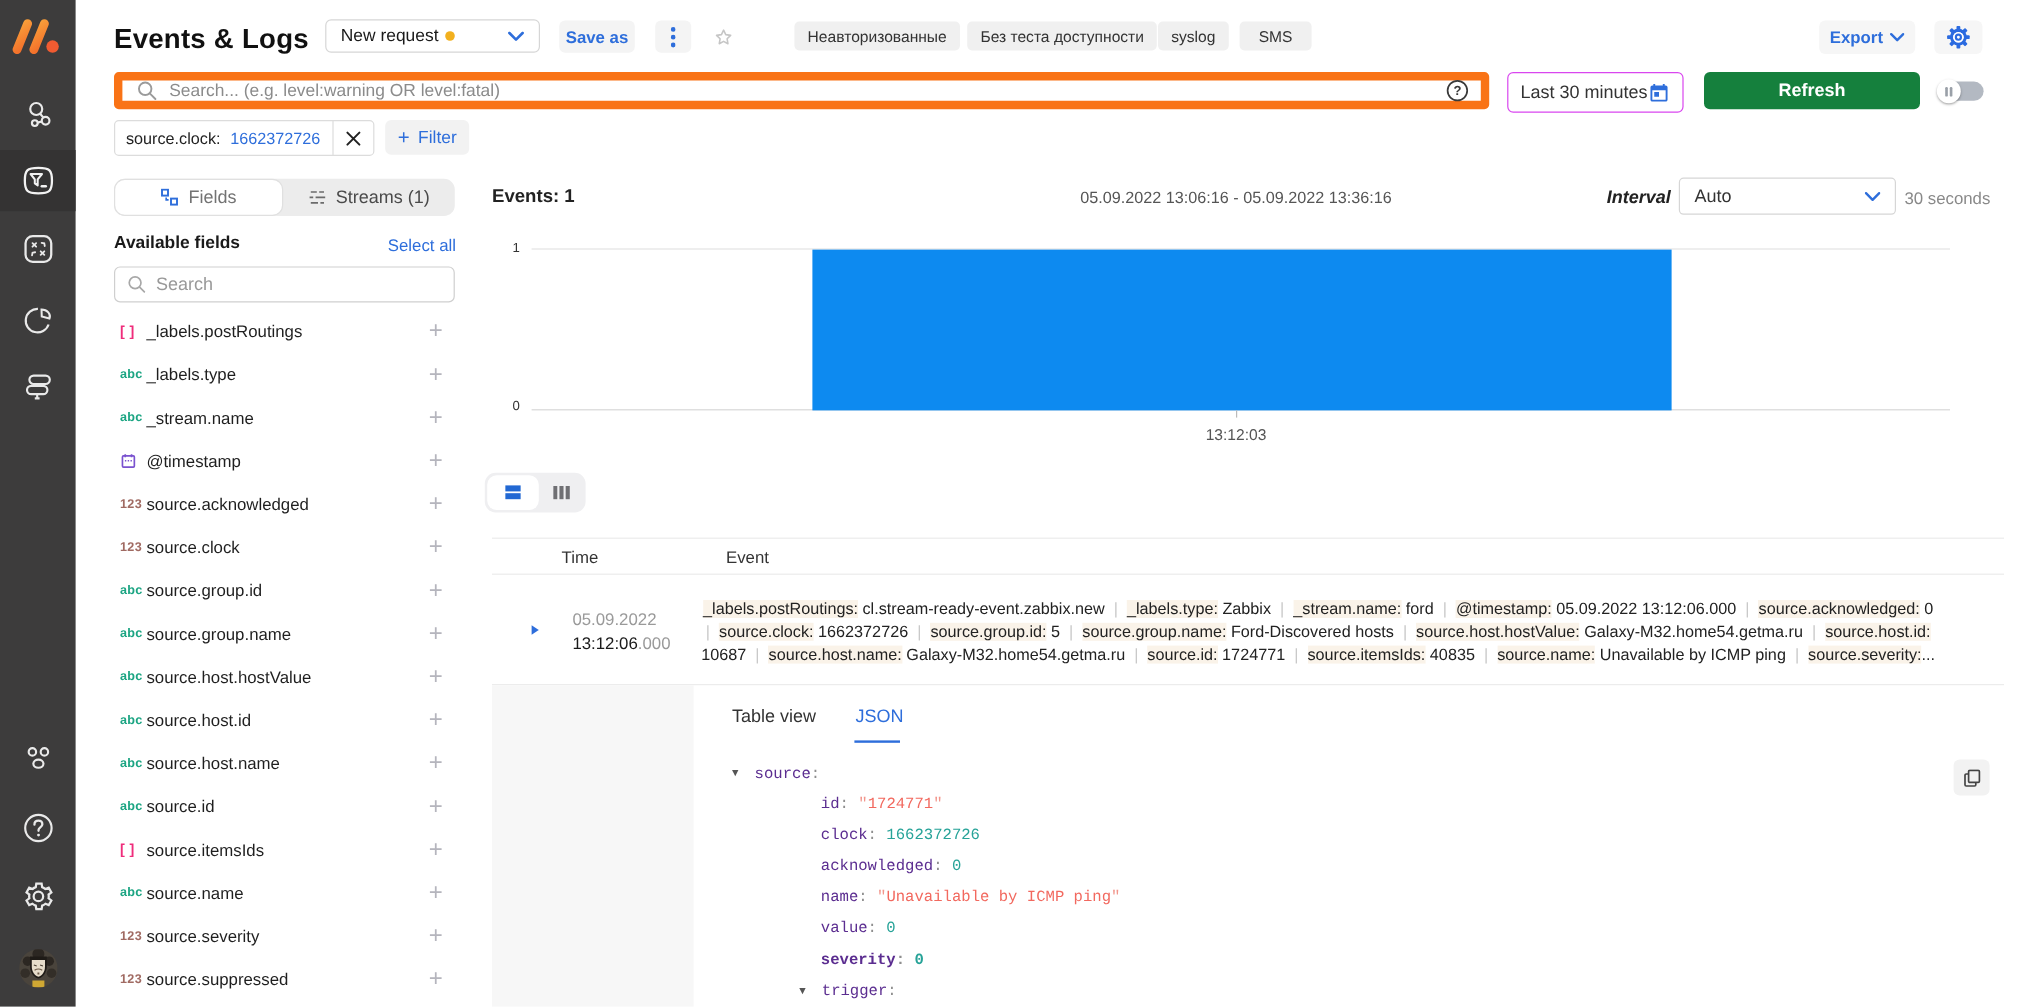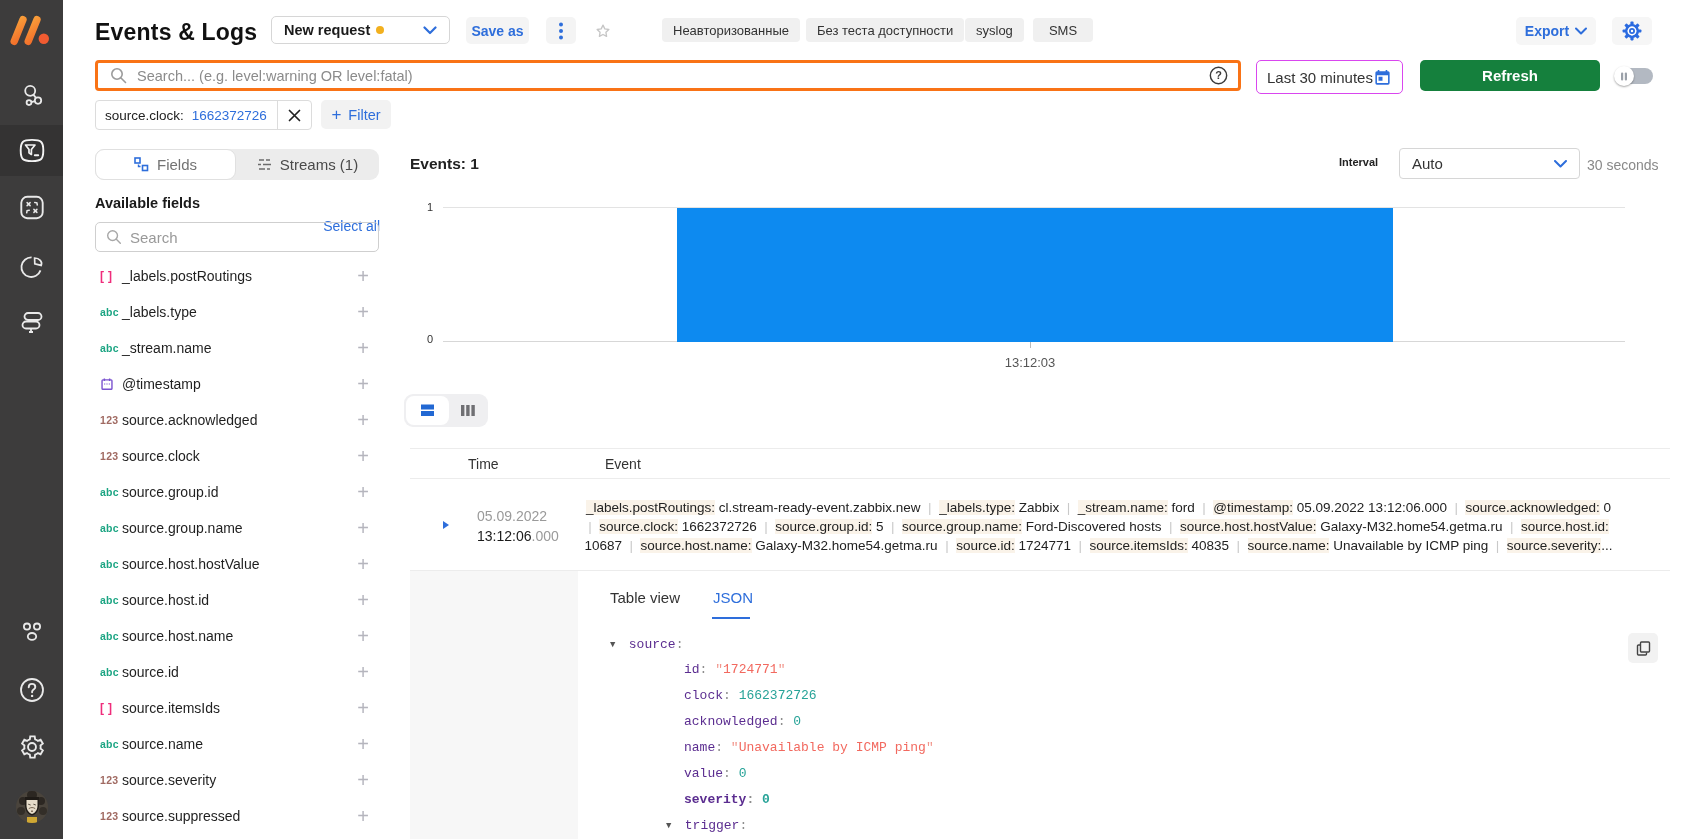--- a/index.html
+++ b/index.html
@@ -9,56 +9,56 @@
 .abs { position:absolute; }
 
 
 #sidebar { position:absolute; left:0; top:0; width:63px; height:839px; background:#3d3c3c; }
 #sidebar .active { position:absolute; left:0; top:125px; width:63px; height:51px; background:#343333; }
 .sicon { position:absolute; left:50%; transform:translateX(-50%); }
 
 
 .title { position:absolute; left:95px; top:19px; font-size:23px; font-weight:bold; color:#111; letter-spacing:0.2px; }
 .dd { position:absolute; left:271px; top:16px; width:179px; height:28px; border:1px solid #d6d6d6; border-radius:5px; background:#fff; display:flex; align-items:center; padding:0 12px; }
-.dd .txt { font-size:14.5px; color:#1a1a1a; font-weight:bold; }
+.dd .txt { font-size:14.5px; color:#1a1a1a; font-weight:normal; }
 .dd .dot { width:8px; height:8px; border-radius:50%; background:#f2b01e; margin-left:6px; }
 .btn-lite { position:absolute; background:#f4f4f4; border-radius:5px; display:flex; align-items:center; justify-content:center; color:#2e6edb; font-size:15px; font-weight:bold; }
 .tag { position:absolute; top:18px; height:24px; background:#f0f0f0; border-radius:4px; color:#333; font-size:13px; display:flex; align-items:center; padding:0 11px; }
 .export { position:absolute; left:1516px; top:17px; width:80px; height:28px; background:#f6f6f6; border-radius:5px; color:#2e6edb; font-size:14px; font-weight:bold; display:flex; align-items:center; justify-content:center; }
 
 
-.search { position:absolute; left:95px; top:60px; width:1146px; height:31px; border:3px solid #f97316; border-radius:4px; display:flex; align-items:center; }
+.search { position:absolute; left:95px; top:60px; width:1146px; height:31px; border:7px solid #f97316; border-radius:4px; display:flex; align-items:center; }
 .search .ph { color:#8b8b8b; font-size:14.5px; margin-left:10px; }
 .timebox { position:absolute; left:1256px; top:60px; width:147px; height:31px; border:1px solid #d946ef; border-radius:5px; display:flex; align-items:center; padding:16px 10px; font-size:15px; color:#333; }
 .refresh { position:absolute; left:1420px; top:60px; width:180px; height:31px; background:#15803d; border-radius:5px; color:#fff; font-size:15px; font-weight:bold; display:flex; align-items:center; justify-content:center; }
 
 
 .chip { position:absolute; left:95px; top:100px; height:30px; width:217px; border:1px solid #dcdcdc; border-radius:4px; display:flex; align-items:center; font-size:13.5px; }
 .addfilter { position:absolute; left:321px; top:100px; width:70px; justify-content:center; height:29px; background:#f2f2f2; border-radius:5px; color:#2e6edb; font-size:14.5px; display:flex; align-items:center; padding:0 12px; }
 
 
 .tabs { position:absolute; left:95px; top:149px; width:284px; height:31px; background:#ececec; border-radius:9px; }
 .tab-active { position:absolute; left:0; top:0; width:141px; height:31px; background:#fff; border:1px solid #e0e0e0; border-radius:9px; display:flex; align-items:center; justify-content:center; color:#737373; font-size:15px; }
 .tab-inactive { position:absolute; left:141px; top:0; width:143px; height:31px; display:flex; align-items:center; justify-content:center; color:#4a4a4a; font-size:15px; }
 .avf { position:absolute; left:95px; top:195px; font-size:14.5px; font-weight:bold; color:#1a1a1a; }
-.selall { position:absolute; left:0; top:196px; width:380px; text-align:right; font-size:14px; color:#2e6edb;margin-top:22px; }
+.selall { position:absolute; left:0; top:196px; width:380px; text-align:right; font-size:14px; color:#2e6edb; }
 .fsearch { position:absolute; left:95px; top:222px; width:284px; height:30px; border:1px solid #cfcfcf; border-radius:5px; display:flex; align-items:center; }
 .fsearch .ph { color:#999; font-size:15px; margin-left:8px; }
 .frow { position:absolute; left:95px; width:284px; height:36px; display:flex; align-items:center; padding-left:5px; }
 .frow .ficon { width:22px; flex:none; display:flex; align-items:center; }
 .frow .flabel { font-size:14px; color:#1f1f1f; }
 .frow .plus { position:absolute; right:10px; color:#b5b5bd; font-size:20px; font-weight:normal; }
 .ic-num { font-size:10.5px; font-weight:bold; color:#a06a62; letter-spacing:0.3px; }
 .ic-abc { font-size:10.5px; font-weight:bold; color:#1ca583; letter-spacing:0.2px; }
 .ic-arr { font-size:12px; font-weight:bold; color:#ef2d7b; letter-spacing:1.5px; }
 
 
 .events1 { position:absolute; left:410px; top:155px; font-size:15.5px; font-weight:bold; color:#222; }
 .daterange { position:absolute; left:700px; top:157px; width:660px; text-align:center; font-size:13.5px; color:#555; }
-.interval { position:absolute; left:1339px; top:156px; font-size:11px; font-weight:bold; color:#222; }
+.interval { position:absolute; left:1339px; top:156px; font-size:15px; font-weight:bold; color:#222;font-style:italic; }
 .intsel { position:absolute; left:1399px; top:148px; width:181px; height:31px; border:1px solid #d6d6d6; border-radius:4px; display:flex; align-items:center; padding:0 12px; font-size:15px; color:#333; }
 .seconds30 { position:absolute; left:1587px; top:157px; font-size:14px; color:#898989; }
 
 
 .ylab { position:absolute; font-size:11px; color:#333; }
 .gridline { position:absolute; left:443px; width:1182px; height:1px; background:#e3e3e3; }
 .bar { position:absolute; left:677px; top:208px; width:716px; height:134px; background:#0d8af0; }
 .xtick { position:absolute; left:1030px; top:342px; width:1px; height:6px; background:#bbb; }
 .xlab { position:absolute; left:980px; top:355px; width:100px; text-align:center; font-size:13px; color:#555; }
 
@@ -405,20 +405,21 @@
     </div>
   <div class="frow" style="top:798px;">
       <span class="ficon">
         <span class="ic-num">123</span>
       </span>
       <span class="flabel">source.suppressed</span>
       <span class="plus">+</span>
     </div>
 
   <div class="events1">Events: 1</div>
+  <div class="daterange">05.09.2022 13:06:16 - 05.09.2022 13:36:16</div>
   <div class="interval">Interval</div>
   <div class="intsel">
       <span>Auto</span>
     <svg style="margin-left:auto" width="13" height="8" viewBox="0 0 13 8">
         <path d="M1 1 L6.5 6.5 L12 1" fill="none" stroke="#2e6edb" stroke-width="2" stroke-linecap="round" stroke-linejoin="round"></path>
       </svg>
   </div>
   <div class="seconds30">30 seconds</div>
 
   <div class="ylab" style="left:427px; top:201px;">1</div>

